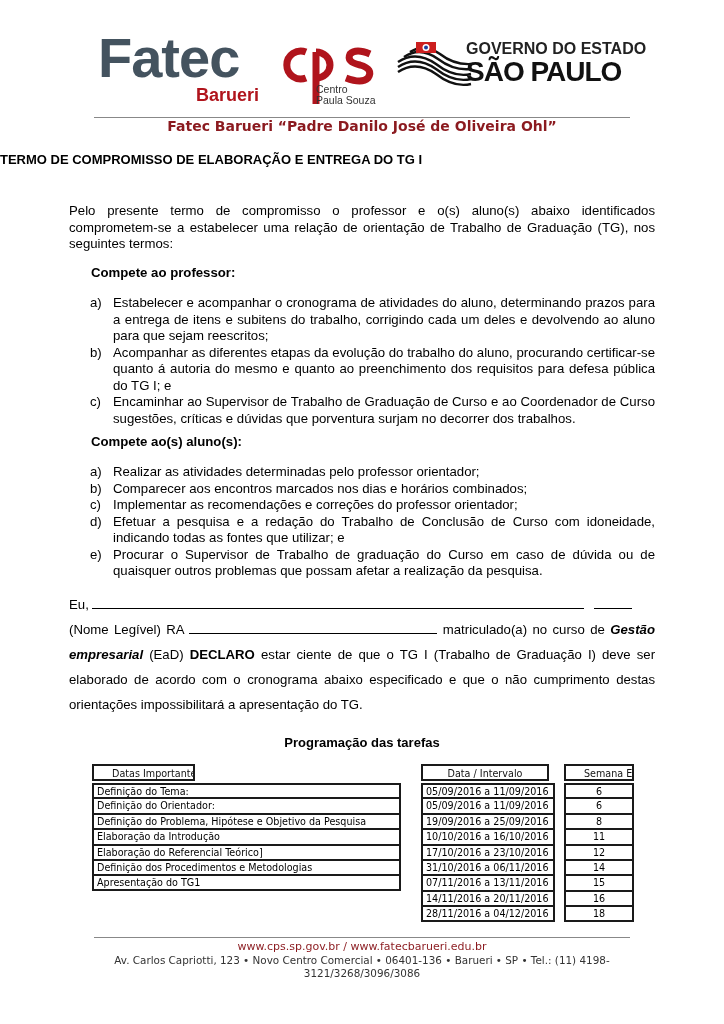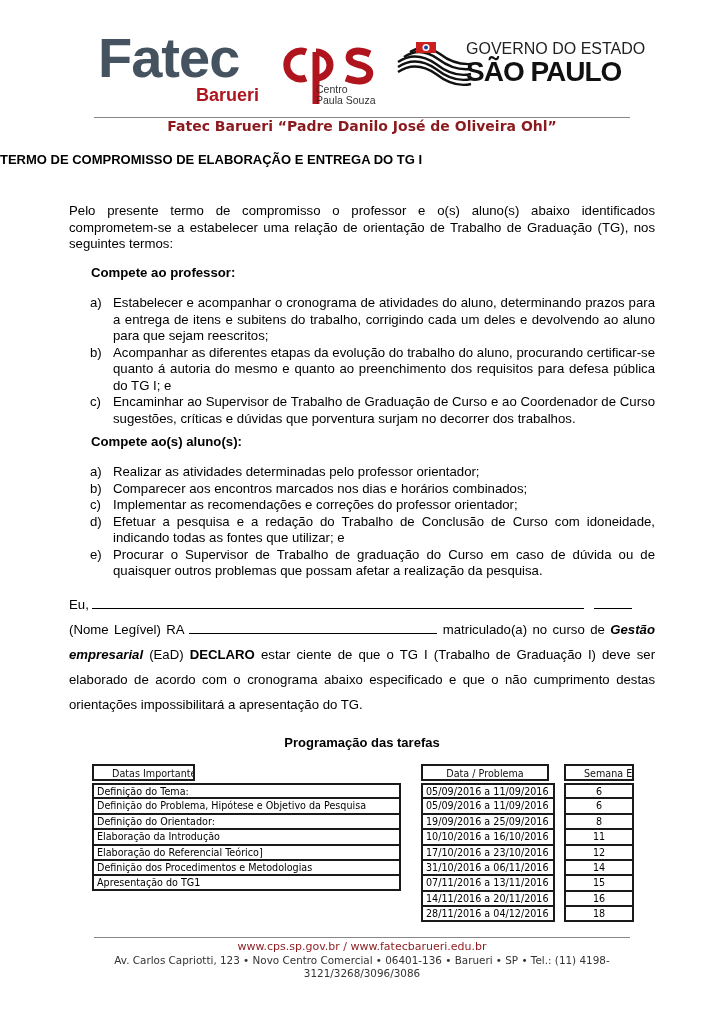--- a/index.html
+++ b/index.html
@@ -7,21 +7,21 @@
          font-family: "Liberation Sans", sans-serif; color: #000; }
   .abs { position: absolute; }
 
   
   .fatec-word { left: 98px; top: 30px; font-family: "Liberation Sans", sans-serif; font-weight: bold;
                 font-size: 56px; color: #44535f; letter-spacing: -1px; line-height: 56px; }
   .fatec-sub  { left: 196px; top: 86px; font-weight: bold; font-size: 18px; color: #b0141c; line-height: 18px; }
   .cps-logo   { left: 276px; top: 38px; width: 100px; height: 70px; }
   .cps-text   { left: 316px; top: 84px; font-size: 10.5px; line-height: 11px; color: #333; }
   .sp-flag    { left: 396px; top: 40px; width: 110px; height: 50px; }
-  .sp-gov     { left: 466px; top: 40px; font-weight: normal; font-size: 16px; color: #222; letter-spacing: 0px; line-height: 18px; }
+  .sp-gov     { left: 466px; top: 40px; font-weight: bold; font-size: 16px; color: #222; letter-spacing: 0px; line-height: 18px; }
   .sp-name    { left: 466px; top: 56px; font-weight: bold; font-size: 28px; color: #111; letter-spacing: -1px; line-height: 32px; }
 
   .hrule { left: 94px; width: 536px; height: 1px; background: #888; }
 
   .institution { left: 0; width: 724px; top: 115px; text-align: center; font-family: "DejaVu Sans", sans-serif;
                  font-weight: bold; font-size: 14px; color: #8b1a1f; }
   .doc-title { left: 0; width: 724px; top: 152px; text-align: left; font-weight: bold; font-size: 13px; }
 
   .para { left: 69px; width: 586px; font-size: 13.2px; line-height: 16.5px; text-align: justify; }
   .heading { font-weight: bold; font-size: 13.2px; }
@@ -128,27 +128,27 @@
     <b><i>Gestão empresarial</i></b>
     <span>(EaD)</span>
     <b>DECLARO</b>
     <span>estar ciente de que o TG I (Trabalho de Graduação I) deve ser elaborado de acordo com o cronograma abaixo especificado e que o não cumprimento destas orientações impossibilitará a apresentação do TG.</span>
   </div>
 </div>
 
 <div class="abs sched-title">Programação das tarefas</div>
 
 <div class="abs tbox hdr-cell" style="left:92px; top:764px; width:103px;">Datas Importantes:</div>
-<div class="abs tbox hdr-cell center" style="left:421px; top:764px; width:128px;">Data / Problema</div>
+<div class="abs tbox hdr-cell center" style="left:421px; top:764px; width:128px;">Data / Intervalo</div>
 <div class="abs tbox hdr-cell center" style="left:564px; top:764px; width:70px;">Semana EAD</div>
 
 <div class="col" style="left:92px; top:783px; width:309px;">
   <div class="row">Definição do Tema:</div>
+  <div class="row">Definição do Orientador:</div>
   <div class="row">Definição do Problema, Hipótese e Objetivo da Pesquisa</div>
-  <div class="row">Definição do Orientador:</div>
   <div class="row">Elaboração da Introdução</div>
   <div class="row">Elaboração do Referencial Teórico]</div>
   <div class="row">Definição dos Procedimentos e Metodologias</div>
   <div class="row">Apresentação do TG1</div>
 </div>
 
 <div class="col" style="left:421px; top:783px; width:134px;">
   <div class="row">05/09/2016 a 11/09/2016</div>
   <div class="row">05/09/2016 a 11/09/2016</div>
   <div class="row">19/09/2016 a 25/09/2016</div>

